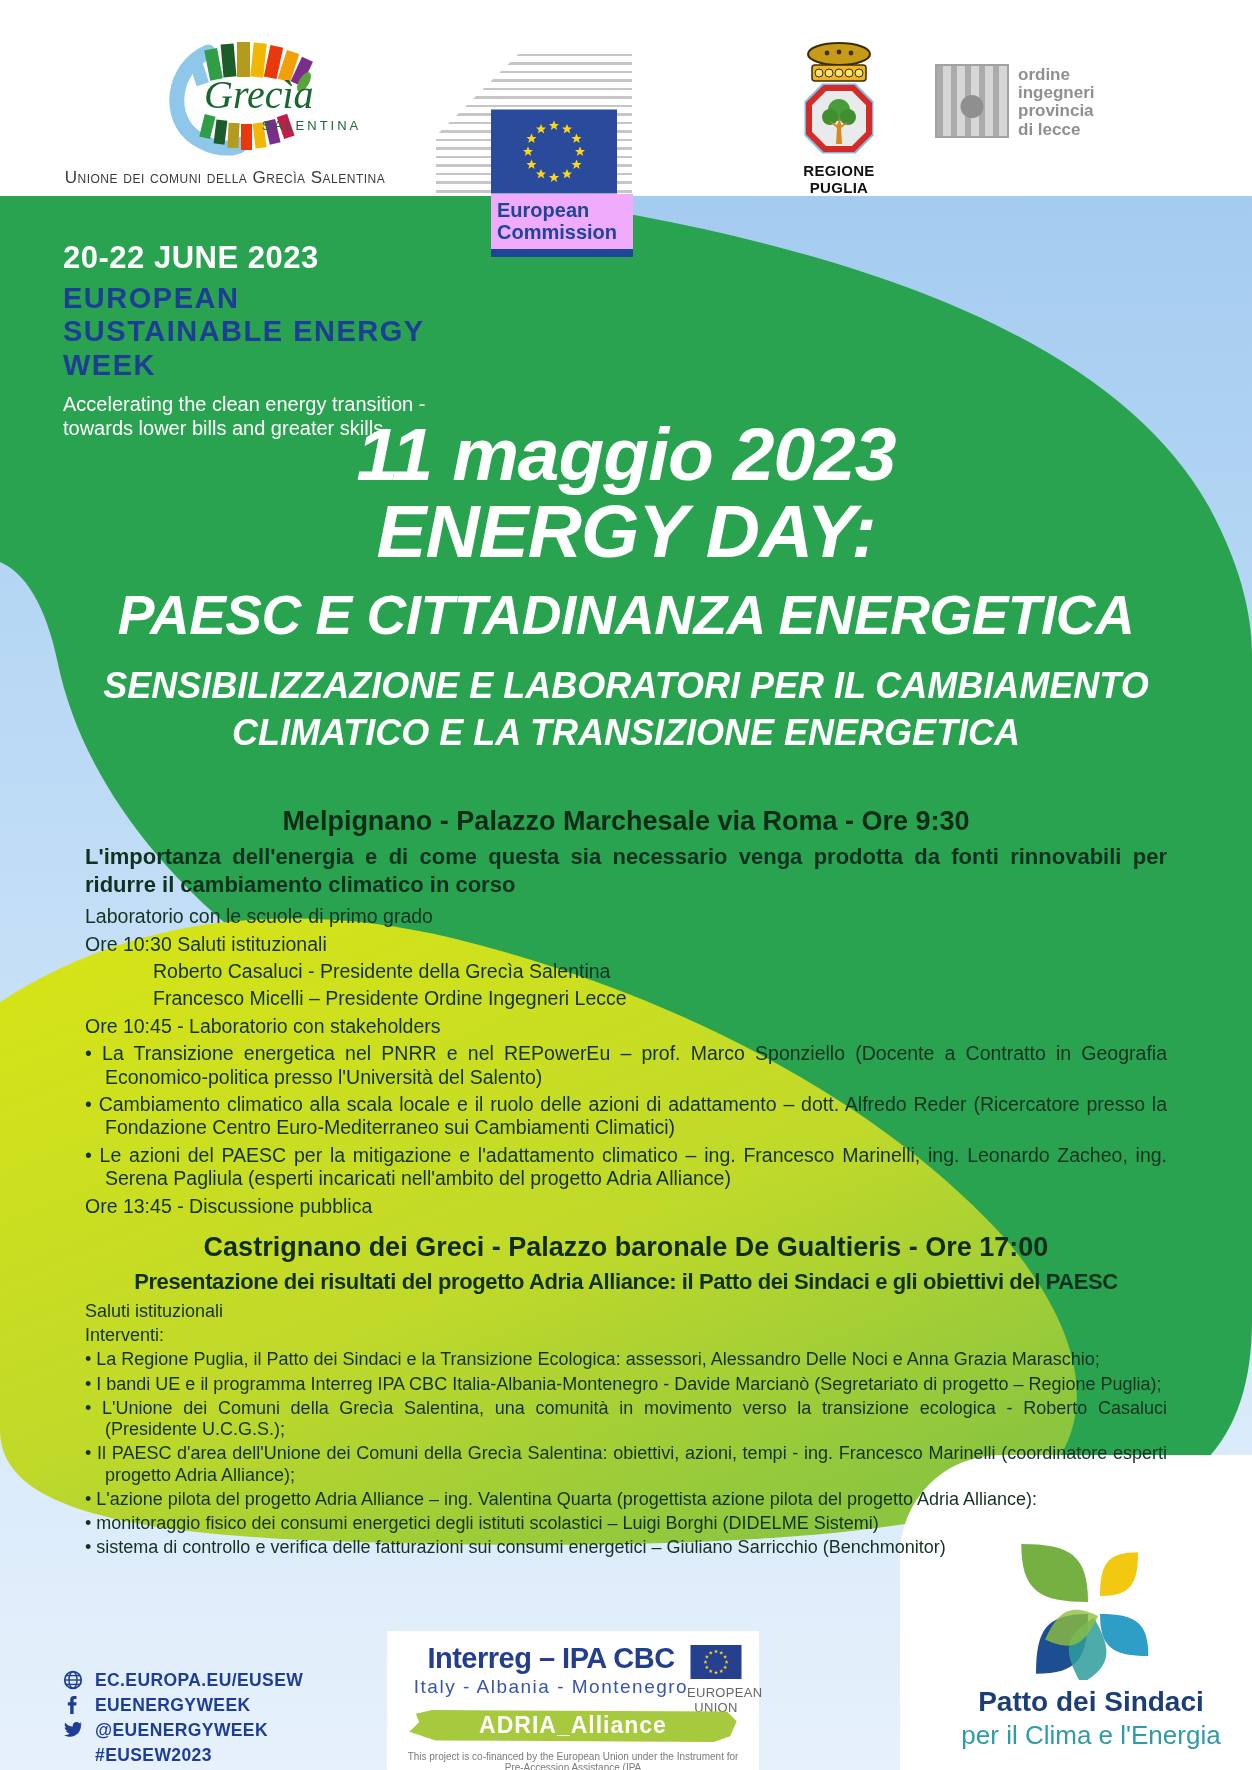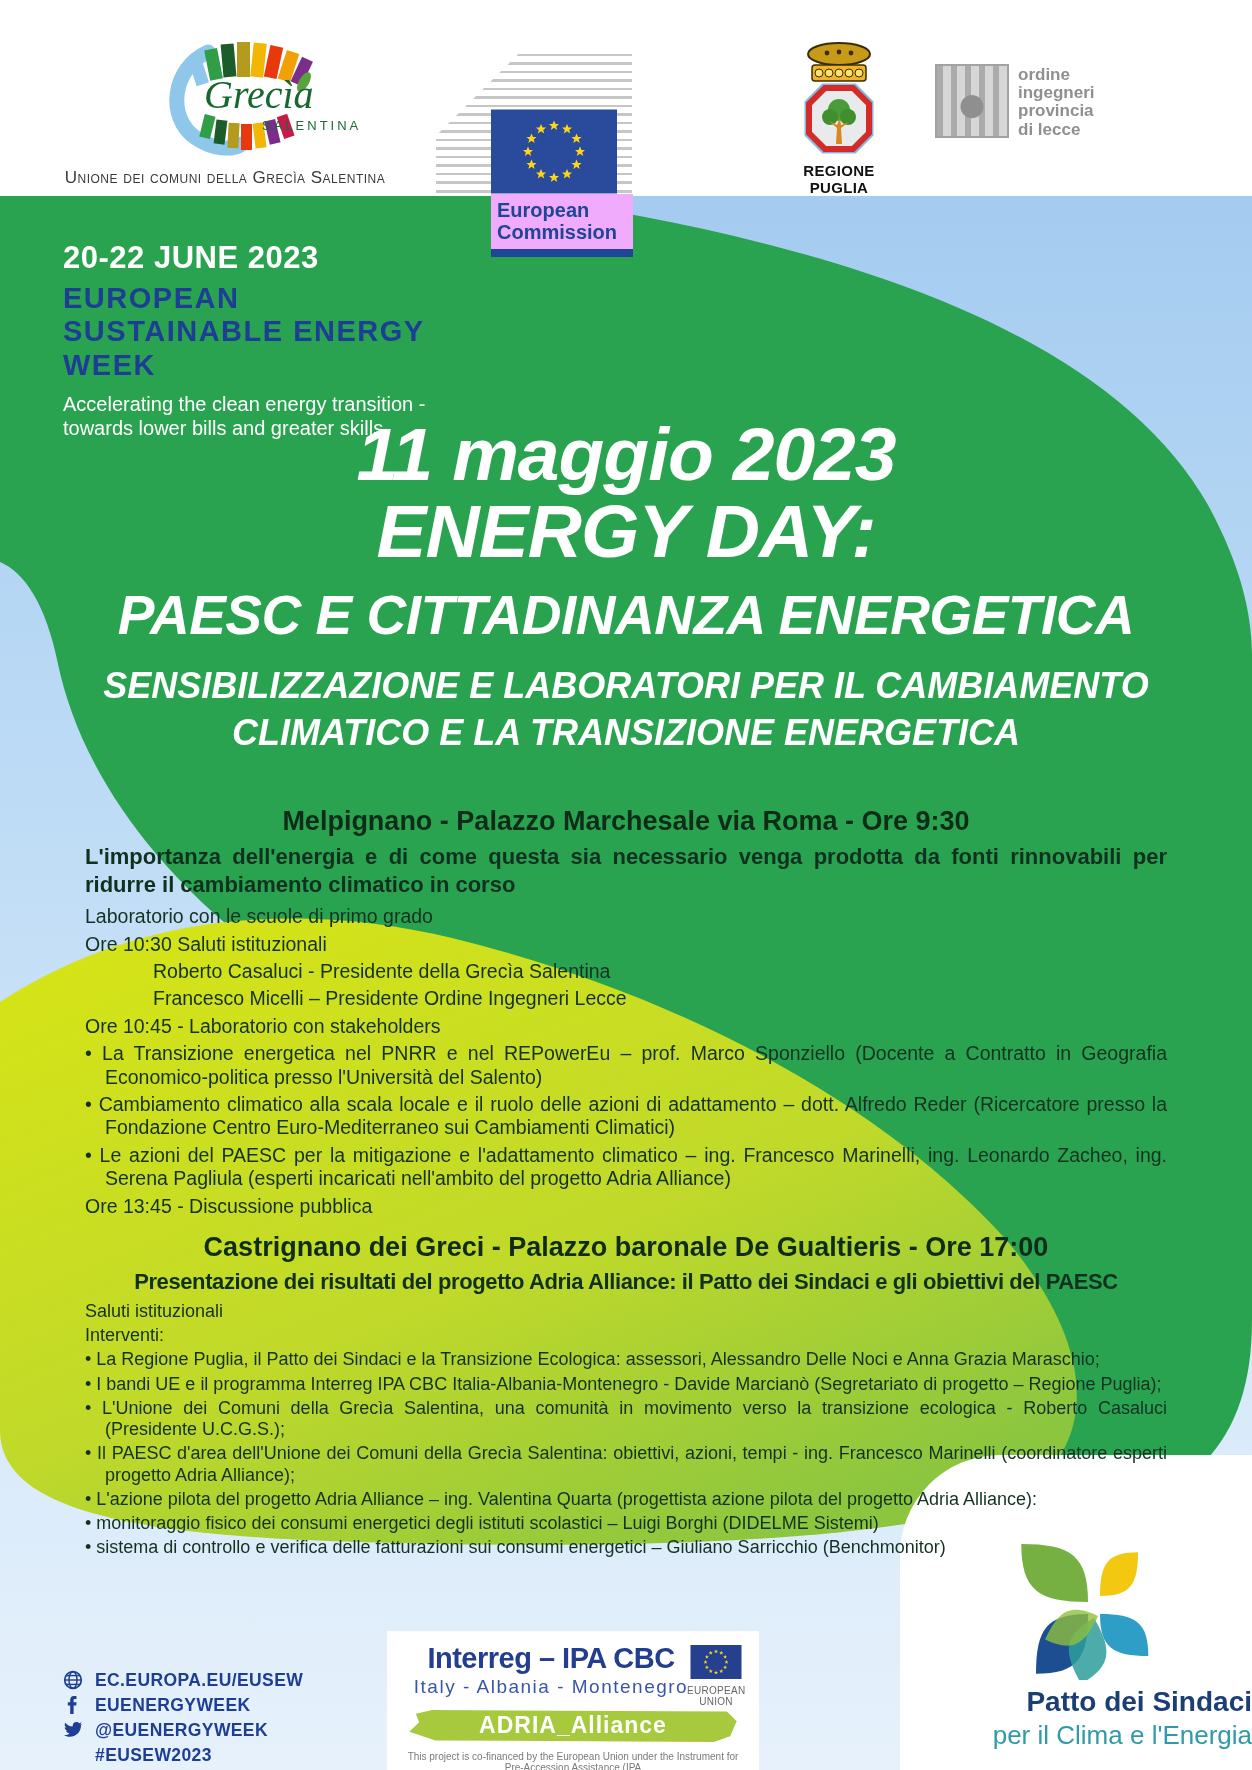--- a/index.html
+++ b/index.html
@@ -51,36 +51,36 @@
   .prog .ind{margin-left:68px;}
   .bullet{margin-left:68px;padding-left:20px;text-indent:-20px;text-align:justify;}
   .bullet::before{content:"•  ";}
   .list2{font-size:18px;line-height:1.18;}
   .list2 p{margin:0 0 3px;}
   .plain{margin:0 0 3px;}
 
   
   .blob{position:absolute;left:900px;top:1455px;width:352px;height:315px;background:#fff;
     border-radius:100px 0 0 0;z-index:1;}
-  .patto{position:absolute;left:930px;top:1530px;width:322px;text-align:right;z-index:2;}
+  .patto{position:absolute;left:930px;top:1530px;width:322px;text-align:center;z-index:2;}
   .patto-l1{font-size:28px;font-weight:bold;color:#1b3e75;margin-top:6px;}
   .patto-l2{font-size:26px;color:#2f9aa8;margin-top:2px;}
 
   .social{position:absolute;left:62px;top:1670px;z-index:3;color:#1d3e94;font-size:17.5px;font-weight:bold;letter-spacing:.4px;}
   .social-row{display:flex;align-items:center;margin-bottom:5px;height:20px;}
   .social-ic{width:22px;height:20px;margin-right:11px;flex:0 0 22px;}
   .social-ic.empty{visibility:hidden;}
 
   .interreg{position:absolute;left:387px;top:1631px;width:372px;height:139px;background:#fff;
     z-index:3;text-align:center;box-sizing:border-box;padding-top:13px;}
   .int-title{font-size:29px;font-weight:bold;color:#243e8f;letter-spacing:-.5px;line-height:1;}
   .int-countries{font-size:19px;color:#3a57a7;letter-spacing:1.5px;margin-top:3px;}
   .int-row{padding-right:44px;}
   .int-flag{position:absolute;right:14px;top:14px;width:58px;text-align:center;}
-  .int-flag-label{font-size:10px;color:#666;letter-spacing:.3px;margin-top:2px;}
+  .int-flag-label{font-size:13px;color:#666;letter-spacing:.3px;margin-top:2px;}
   .int-banner{margin:12px auto 0;width:88%;background:#a6c93d;color:#fff;font-weight:bold;
     font-size:23px;letter-spacing:1px;padding:2px 0 3px;
     clip-path:polygon(2% 12%,7% 0,97% 5%,100% 35%,98% 82%,93% 100%,8% 95%,0 68%,3% 38%);}
   .int-note{font-size:10px;color:#7a7a7a;margin-top:9px;padding:0 10px;}
 </style>
 </head>
 <body>
 
 <div class="poster">
 

